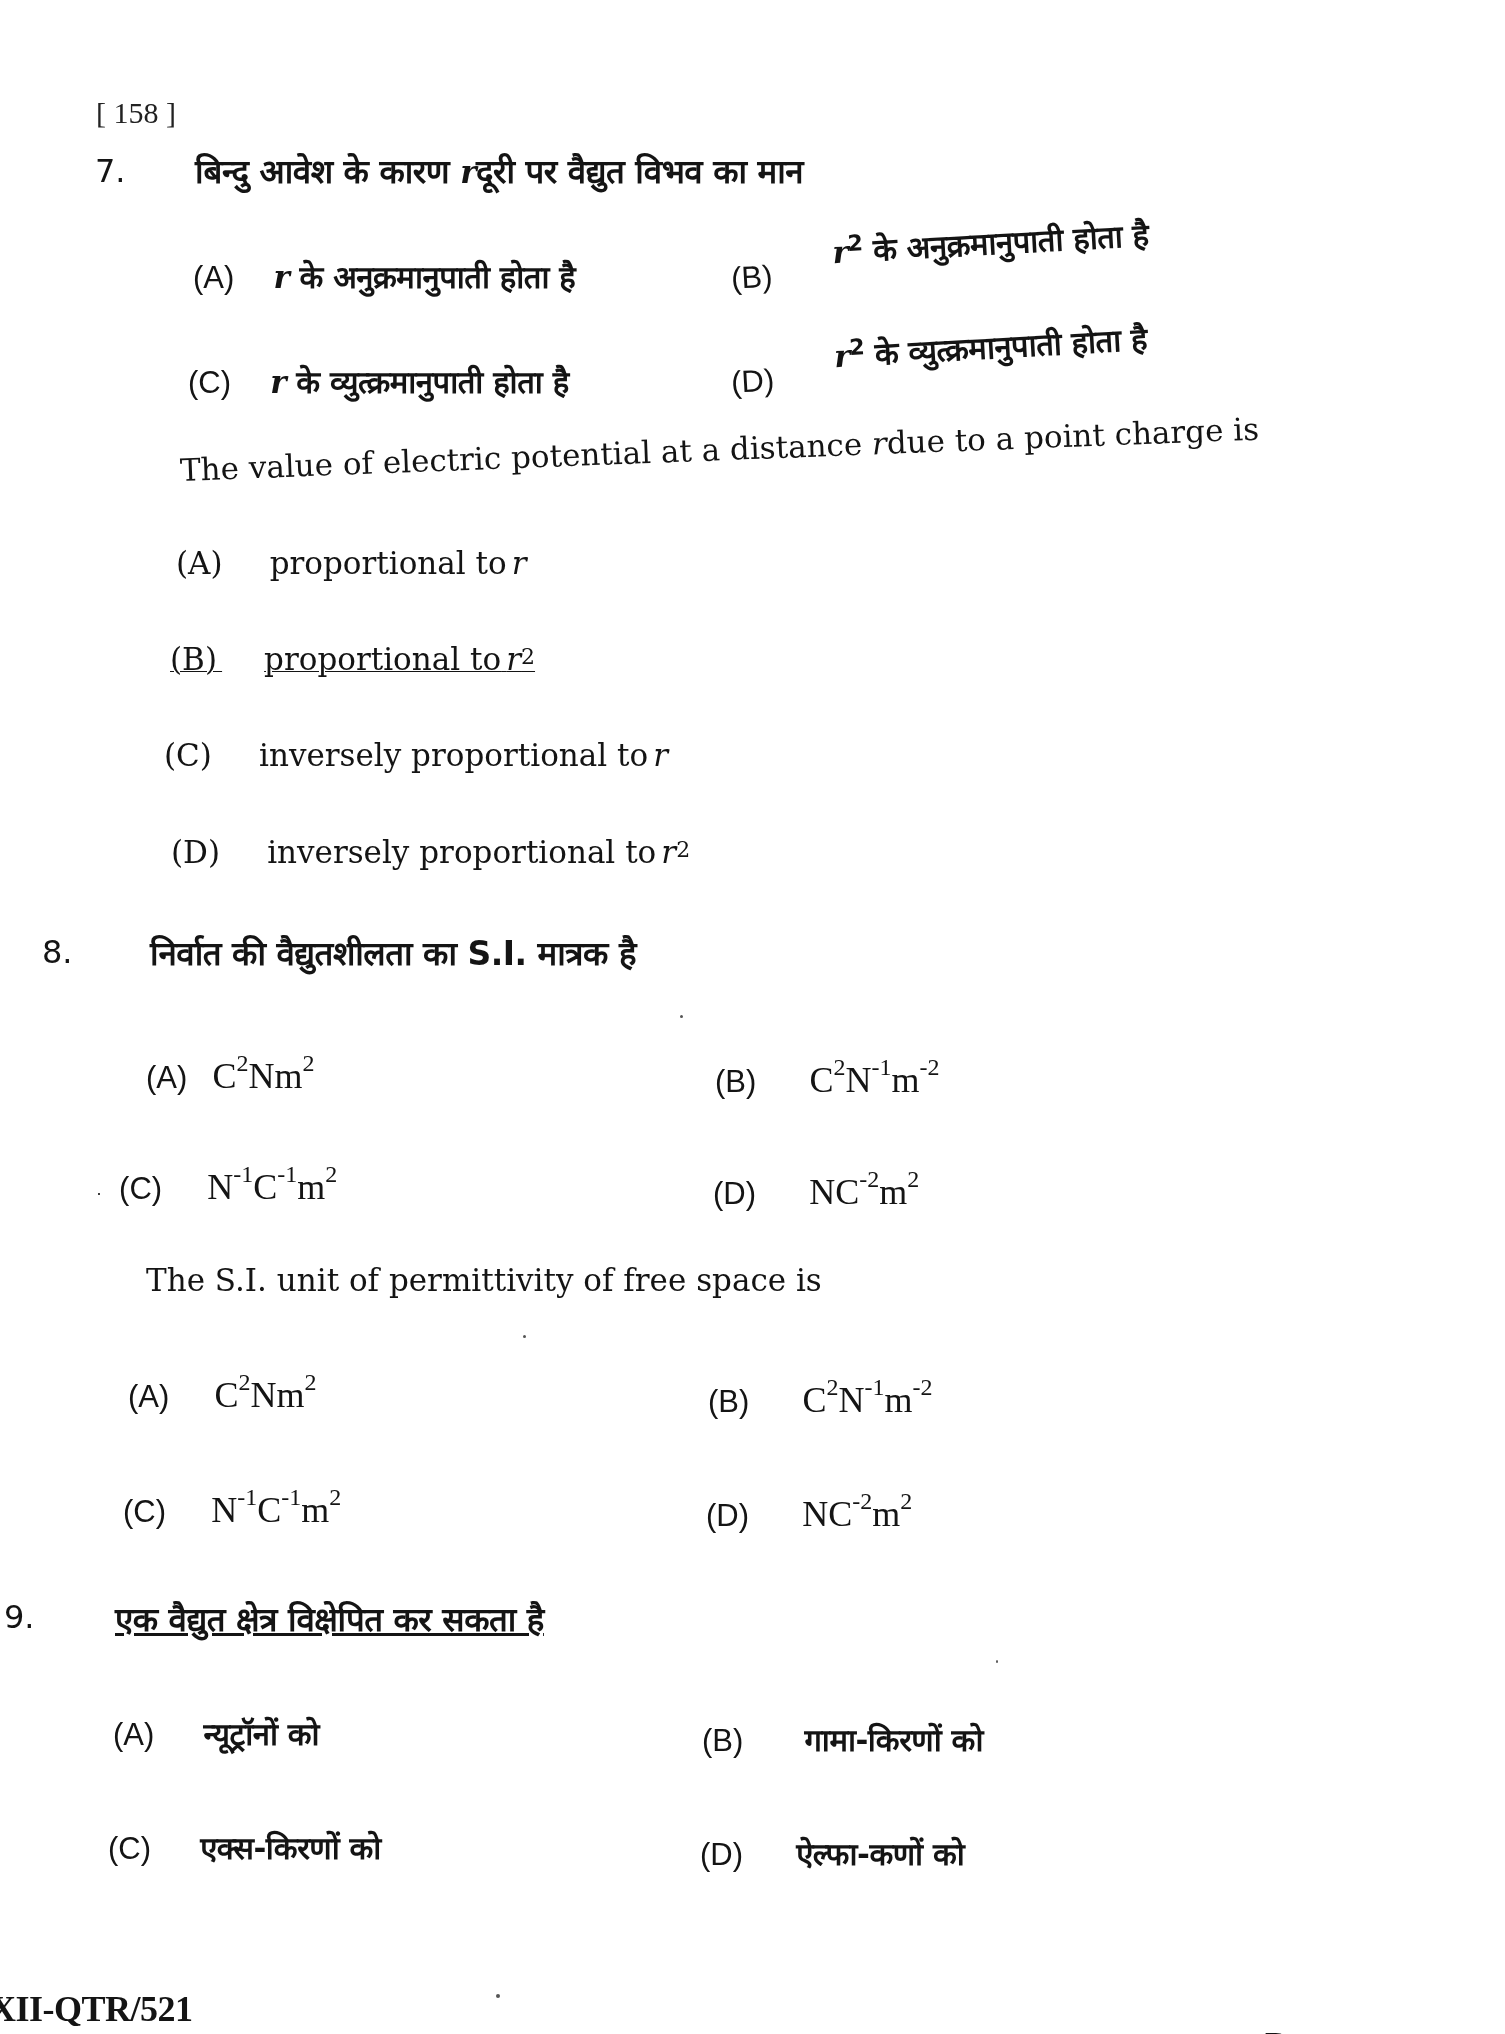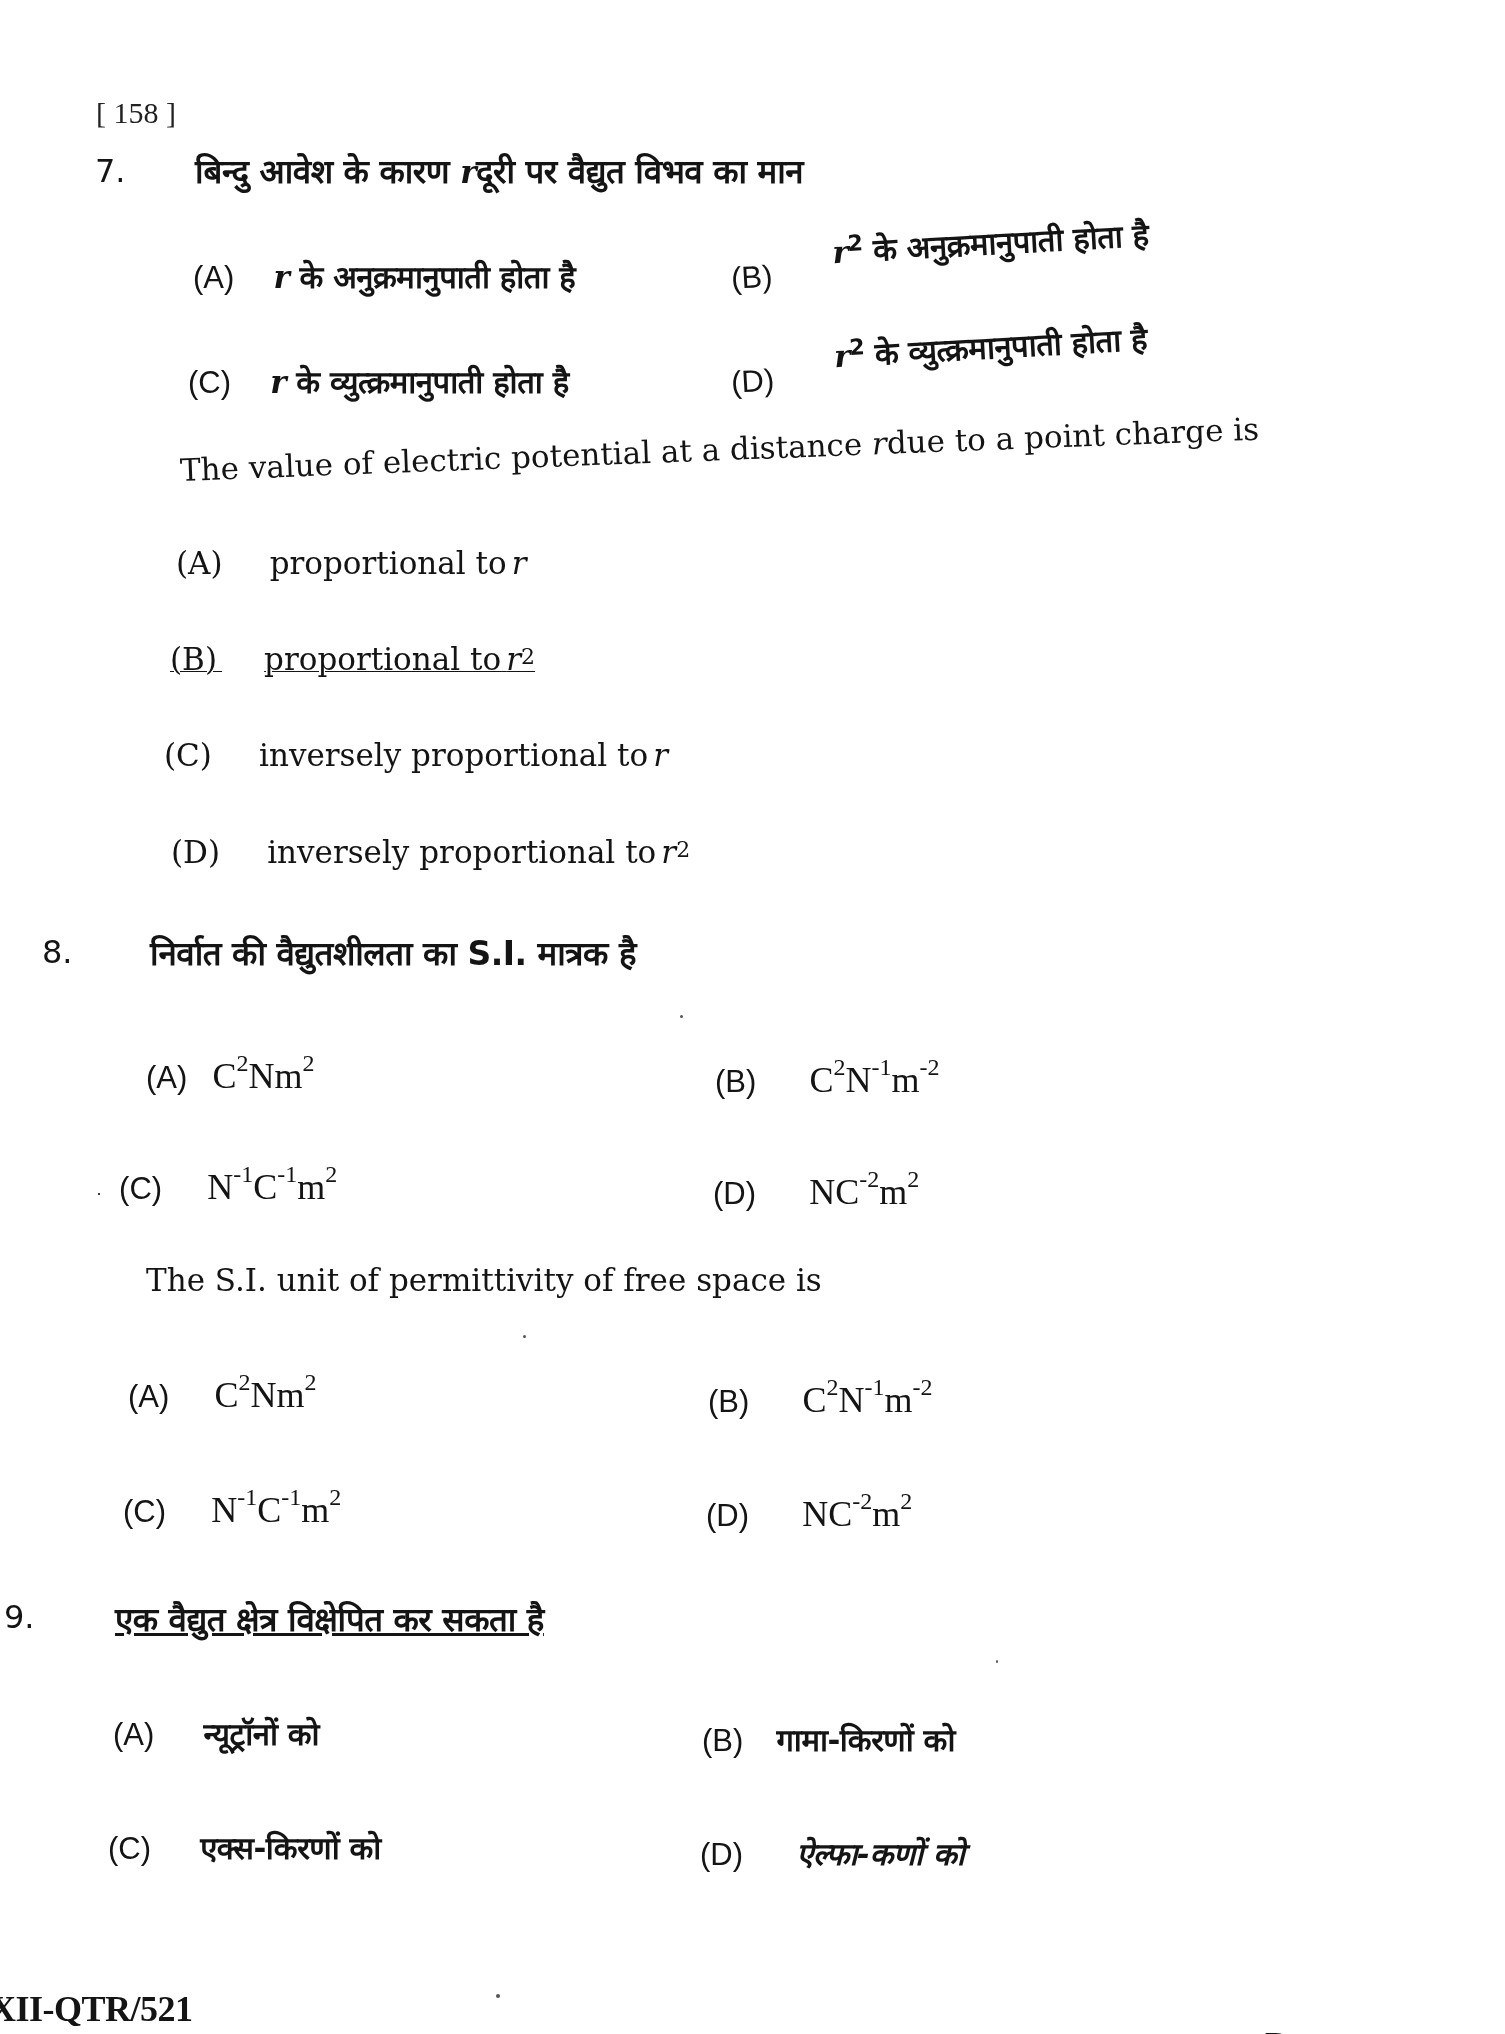--- a/index.html
+++ b/index.html
@@ -124,29 +124,29 @@
 <div>
   <div class="abs qnum" style="left:4px; top:1598px;">9.</div>
   <div class="abs hin" style="left:115px; top:1596px;text-decoration:underline;">एक वैद्युत क्षेत्र विक्षेपित कर सकता है</div>
 
   <div class="abs" style="left:113px; top:1712px;">
     <span class="label">(A)</span>
     <span class="hin-opt" style="margin-left:44px;">न्यूट्रॉनों को</span>
   </div>
   <div class="abs" style="left:702px; top:1718px;">
     <span class="label">(B)</span>
-    <span class="hin-opt" style="margin-left:28px;">गामा-किरणों को</span>
+    <span class="hin-opt" style="margin-left:56px;">गामा-किरणों को</span>
   </div>
   <div class="abs" style="left:108px; top:1826px;">
     <span class="label">(C)</span>
     <span class="hin-opt" style="margin-left:44px;">एक्स-किरणों को</span>
   </div>
   <div class="abs" style="left:700px; top:1832px;">
     <span class="label">(D)</span>
-    <span class="hin-opt" style="margin-left:48px;font-style:italic;">ऐल्फा-कणों को</span>
+    <span class="hin-opt" style="margin-left:48px;">ऐल्फा-कणों को</span>
   </div>
 </div>
 
 <div class="abs footer" style="left:-10px; top:1988px;">XII-QTR/521</div>
 <div class="abs footer" style="left:1265px; top:2024px;">P</div>
 
 <div class="speck" style="left:680px; top:1015px; width:3px; height:3px;"></div>
 <div class="speck" style="left:523px; top:1335px; width:3px; height:3px;"></div>
 <div class="speck" style="left:496px; top:1994px; width:4px; height:4px;"></div>
 <div class="speck" style="left:996px; top:1660px; width:2px; height:3px;"></div>

